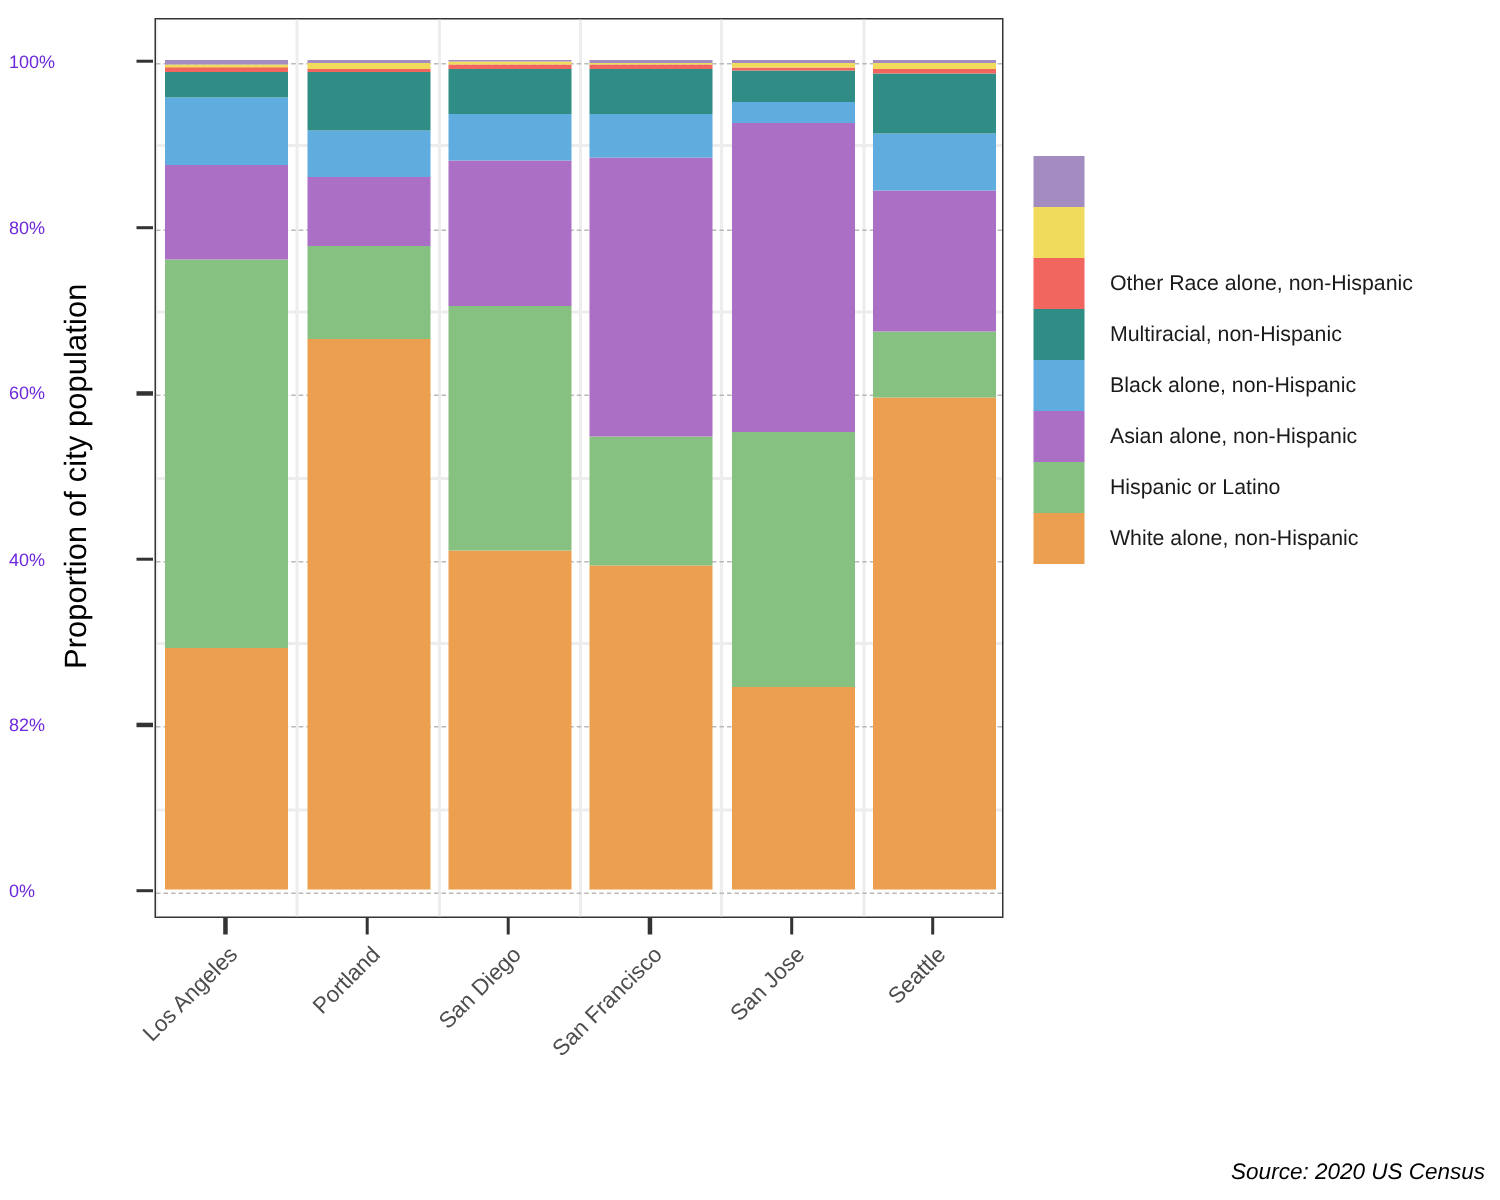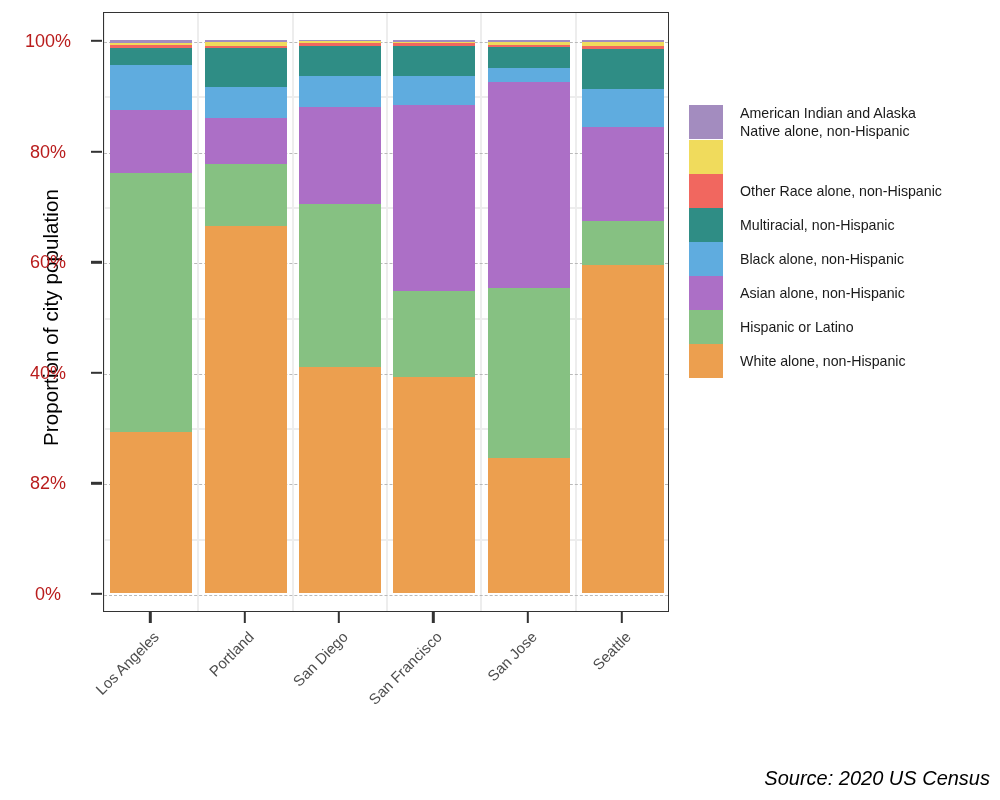--- a/index.html
+++ b/index.html
@@ -36,23 +36,23 @@
     color: #000000;
     white-space: nowrap;
     letter-spacing: 0.1px;
   }
 
   
   .y-tick-label {
     position: absolute;
     right: 0;
     width: 84px;
-    text-align: center;
-    font-size: 18px;
-    color: #b91c1c;
+    text-align: left;
+    font-size: 12px;
+    color: #6d28d9;
     transform: translateY(-50%);
     white-space: nowrap;
   }
   .y-ticks-wrap {
     position: absolute;
     left: 0;
     top: 0;
     width: 90px;
     height: 800px;
   }
@@ -162,21 +162,21 @@
     color: #1a1a1a;
     line-height: 1.28;
     white-space: pre-line;
   }
 
   
   #caption {
     position: absolute;
     right: 10px;
     bottom: 10px;
-    font-size: 20px;
+    font-size: 15px;
     font-style: italic;
     color: #000000;
     white-space: nowrap;
   }
 </style>
 </head>
 <body>
 
 <div id="root">
 
@@ -293,22 +293,20 @@
       <div class="x-tick-mark" style="left: 527.5px;"></div>
       <div class="x-tick-label" style="left: 327.5px; width: 200px; transform-origin: 200px 0px;">San Jose</div>
       <div class="x-tick-mark" style="left: 621.833px;"></div>
       <div class="x-tick-label" style="left: 421.833px; width: 200px; transform-origin: 200px 0px;">Seattle</div>
     </div>
 
   <div id="legend">
     <div id="legend-items">
         <div class="legend-item">
           <div class="legend-swatch" style="background: rgb(163, 140, 191);"></div>
-          <div class="legend-label">American Indian and Alaska
-Native alone, non-Hispanic</div>
         </div>
         <div class="legend-item">
           <div class="legend-swatch" style="background: rgb(240, 219, 92);"></div>
         </div>
         <div class="legend-item">
           <div class="legend-swatch" style="background: rgb(241, 103, 95);"></div>
           <div class="legend-label">Other Race alone, non-Hispanic</div>
         </div>
         <div class="legend-item">
           <div class="legend-swatch" style="background: rgb(47, 141, 133);"></div>

